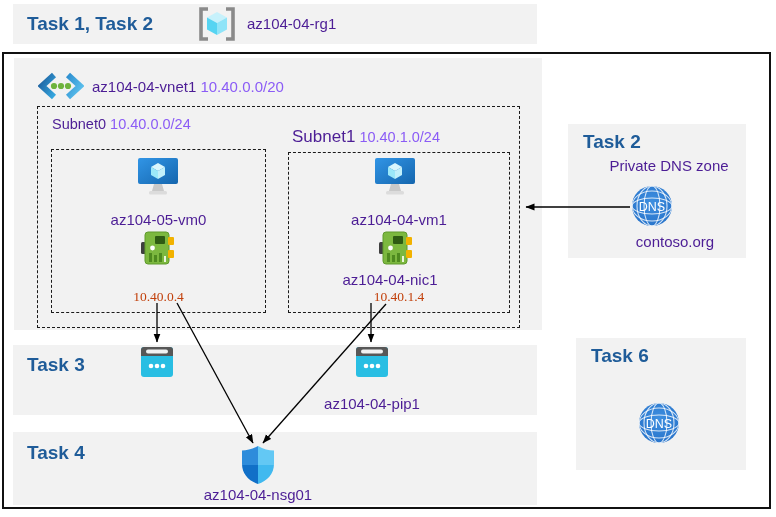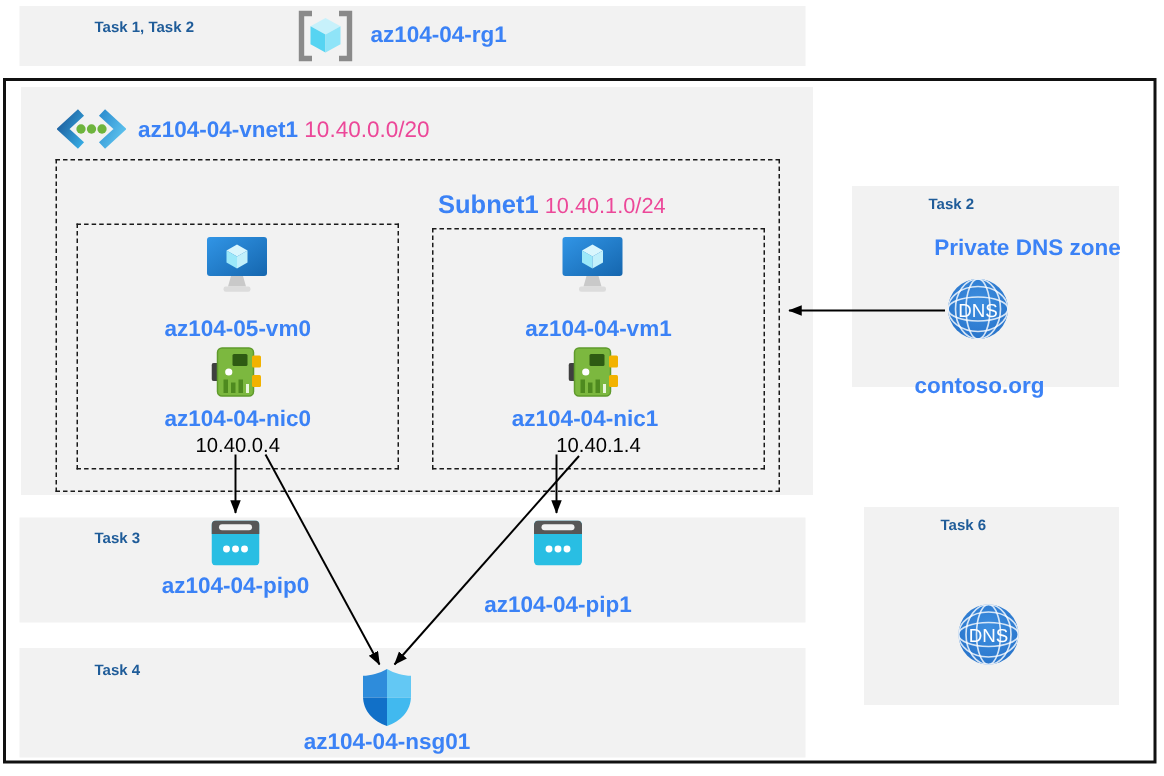--- a/index.html
+++ b/index.html
@@ -4,24 +4,24 @@
 <style>
   html,body{margin:0;padding:0;background:#fff;}
   #canvas{
     position:relative;width:776px;height:517px;background:#fff;
     font-family:"Liberation Sans",sans-serif;overflow:hidden;
   }
   .abs{position:absolute;}
   .band{background:#F2F2F2;}
   .frame{border:2px solid #111;box-sizing:border-box;background:transparent;}
   .dashed{border:1.5px dashed #1a1a1a;box-sizing:border-box;}
-  .task-label{font-size:10px;font-weight:700;color:#1F5C99;line-height:1;margin-left:36px;}
-  .name{font-size:15px;font-weight:700;color:#3b82f6;line-height:1.1;}
-  .plain{font-weight:400;color:#ec4899;text-align:right;}
-  .ip{font-size:13.5px;color:#000000;line-height:1;}
+  .task-label{font-size:19px;font-weight:700;color:#1F5C99;line-height:1;}
+  .name{font-size:15px;font-weight:400;color:#4c1d95;line-height:1.1;}
+  .plain{font-weight:400;color:#8b5cf6;text-align:right;}
+  .ip{font-size:13.5px;color:#c2410c;line-height:1;font-family:Liberation Serif, serif;}
   .ctr{text-align:center;}
   svg{display:block;}
 </style>
 </head>
 <body>
 
 <div id="canvas">
 
   <div class="abs frame" style="left:2px;top:52px;width:769px;height:457px;"></div>
 
@@ -56,20 +56,24 @@
     <circle cx="23" cy="14" r="3.1" fill="#6EB43D"></circle>
     <circle cx="30" cy="14" r="3.1" fill="#6EB43D"></circle>
   </svg>
   <div class="abs" style="left:92px;top:79px;font-size:15px;line-height:1;">
     <span class="name">az104-04-vnet1</span>
     <span class="plain">10.40.0.0/20</span>
   </div>
 
   <div class="abs dashed" style="left:37px;top:106px;width:483px;height:222px;"></div>
 
+  <div class="abs" style="left:52px;top:117px;font-size:14.5px;line-height:1;">
+    <span class="name" style="font-size:14.5px;">Subnet0</span>
+    <span class="plain">10.40.0.0/24</span>
+  </div>
   <div class="abs dashed" style="left:51px;top:149px;width:215px;height:164px;"></div>
 
   <svg class="abs" style="left:137px;top:158px;" width="42" height="40" viewBox="0 0 42 40">
     <defs>
       <linearGradient id="vmg" x1="0" y1="0" x2="1" y2="1">
         <stop offset="0" stop-color="#3195E6"></stop>
           <stop offset="1" stop-color="#1566AE"></stop>
       </linearGradient>
     </defs>
     <rect x="1" y="0" width="40" height="26" rx="2" fill="url(#vmg)"></rect>
@@ -86,21 +90,20 @@
     <rect x="4" y="2" width="24" height="32" rx="3" fill="#7CB83F" stroke="#5F9A2C" stroke-width="1"></rect>
     <rect x="27" y="7" width="6" height="8" rx="1" fill="#F2B200"></rect>
     <rect x="27" y="20" width="6" height="8" rx="1" fill="#F2B200"></rect>
     <rect x="14" y="6" width="10" height="8" rx="1" fill="#2E5B13"></rect>
     <circle cx="11.5" cy="18" r="2.4" fill="#fff"></circle>
     <rect x="8" y="23" width="3" height="9" fill="#4E8A1F"></rect>
     <rect x="13" y="25" width="3" height="7" fill="#4E8A1F"></rect>
     <rect x="18" y="23" width="3" height="9" fill="#4E8A1F"></rect>
     <rect x="23" y="26" width="2" height="6" fill="#EAF6DC"></rect>
   </svg>
-  <div class="abs name ctr" style="left:51px;top:272px;width:215px;">az104-04-nic0</div>
   <div class="abs ip ctr" style="left:51px;top:290px;width:215px;">10.40.0.4</div>
 
   <div class="abs" style="left:292px;top:128px;font-size:14.5px;line-height:1;">
     <span class="name" style="font-size:17px;">Subnet1</span>
     <span class="plain">10.40.1.0/24</span>
   </div>
   <div class="abs dashed" style="left:288px;top:152px;width:222px;height:161px;"></div>
 
   <svg class="abs" style="left:374px;top:158px;" width="42" height="40" viewBox="0 0 42 40">
     <rect x="1" y="0" width="40" height="26" rx="2" fill="url(#vmg)"></rect>
@@ -122,54 +125,53 @@
     <rect x="8" y="23" width="3" height="9" fill="#4E8A1F"></rect>
     <rect x="13" y="25" width="3" height="7" fill="#4E8A1F"></rect>
     <rect x="18" y="23" width="3" height="9" fill="#4E8A1F"></rect>
     <rect x="23" y="26" width="2" height="6" fill="#EAF6DC"></rect>
   </svg>
   <div class="abs name ctr" style="left:288px;top:272px;width:204px;">az104-04-nic1</div>
   <div class="abs ip ctr" style="left:288px;top:290px;width:222px;">10.40.1.4</div>
 
   <div class="abs band" style="left:568px;top:124px;width:178px;height:134px;"></div>
   <div class="abs task-label" style="left:583px;top:132px;">Task 2</div>
-  <div class="abs name ctr" style="left:596px;top:158px;width:178px;">Private DNS zone</div>
+  <div class="abs name ctr" style="left:580px;top:158px;width:178px;">Private DNS zone</div>
   <svg class="abs" style="left:631px;top:185px;" width="42" height="42" viewBox="0 0 42 42">
     <defs>
       <clipPath id="dnsc1">
           <circle cx="21" cy="21" r="20"></circle>
         </clipPath>
       <radialGradient id="dnsg" cx="0.5" cy="0.4" r="0.7">
         <stop offset="0" stop-color="#3E8FE0"></stop>
           <stop offset="1" stop-color="#2671C8"></stop>
       </radialGradient>
     </defs>
     <circle cx="21" cy="21" r="20" fill="url(#dnsg)"></circle>
     <g clip-path="url(#dnsc1)" fill="none" stroke="#ffffff" stroke-opacity="0.8" stroke-width="1.1">
       <ellipse cx="21" cy="21" rx="8" ry="20"></ellipse>
       <ellipse cx="21" cy="21" rx="15" ry="20"></ellipse>
       <ellipse cx="21" cy="21" rx="20" ry="8"></ellipse>
       <ellipse cx="21" cy="21" rx="20" ry="15"></ellipse>
     </g>
     <text x="21" y="26" text-anchor="middle" font-family="Liberation Sans, sans-serif" font-size="12.5" font-weight="400" fill="#fff">DNS</text>
   </svg>
-  <div class="abs name ctr" style="left:564px;top:234px;width:178px;margin-top:16px;">contoso.org</div>
+  <div class="abs name ctr" style="left:586px;top:234px;width:178px;">contoso.org</div>
 
   <div class="abs band" style="left:13px;top:345px;width:524px;height:70px;"></div>
   <div class="abs task-label" style="left:27px;top:355px;">Task 3</div>
 
   <svg class="abs" style="left:141px;top:347px;" width="32" height="30" viewBox="0 0 32 30">
     <rect x="0" y="0" width="32" height="30" rx="3" fill="#29BEE3"></rect>
     <path d="M3,0 h26 a3,3 0 0 1 3,3 v6 h-32 v-6 a3,3 0 0 1 3,-3 z" fill="#575757"></path>
     <rect x="5" y="2.5" width="22" height="4" rx="2" fill="#F2F2F2"></rect>
     <circle cx="10" cy="19" r="2.3" fill="#fff"></circle>
     <circle cx="16" cy="19" r="2.3" fill="#fff"></circle>
     <circle cx="22" cy="19" r="2.3" fill="#fff"></circle>
   </svg>
-  <div class="abs name ctr" style="left:90px;top:383px;width:134px;">az104-04-pip0</div>
 
   <svg class="abs" style="left:356px;top:347px;" width="32" height="30" viewBox="0 0 32 30">
     <rect x="0" y="0" width="32" height="30" rx="3" fill="#29BEE3"></rect>
     <path d="M3,0 h26 a3,3 0 0 1 3,3 v6 h-32 v-6 a3,3 0 0 1 3,-3 z" fill="#575757"></path>
     <rect x="5" y="2.5" width="22" height="4" rx="2" fill="#F2F2F2"></rect>
     <circle cx="10" cy="19" r="2.3" fill="#fff"></circle>
     <circle cx="16" cy="19" r="2.3" fill="#fff"></circle>
     <circle cx="22" cy="19" r="2.3" fill="#fff"></circle>
   </svg>
   <div class="abs name ctr" style="left:305px;top:380px;width:134px;margin-top:16px;">az104-04-pip1</div>

